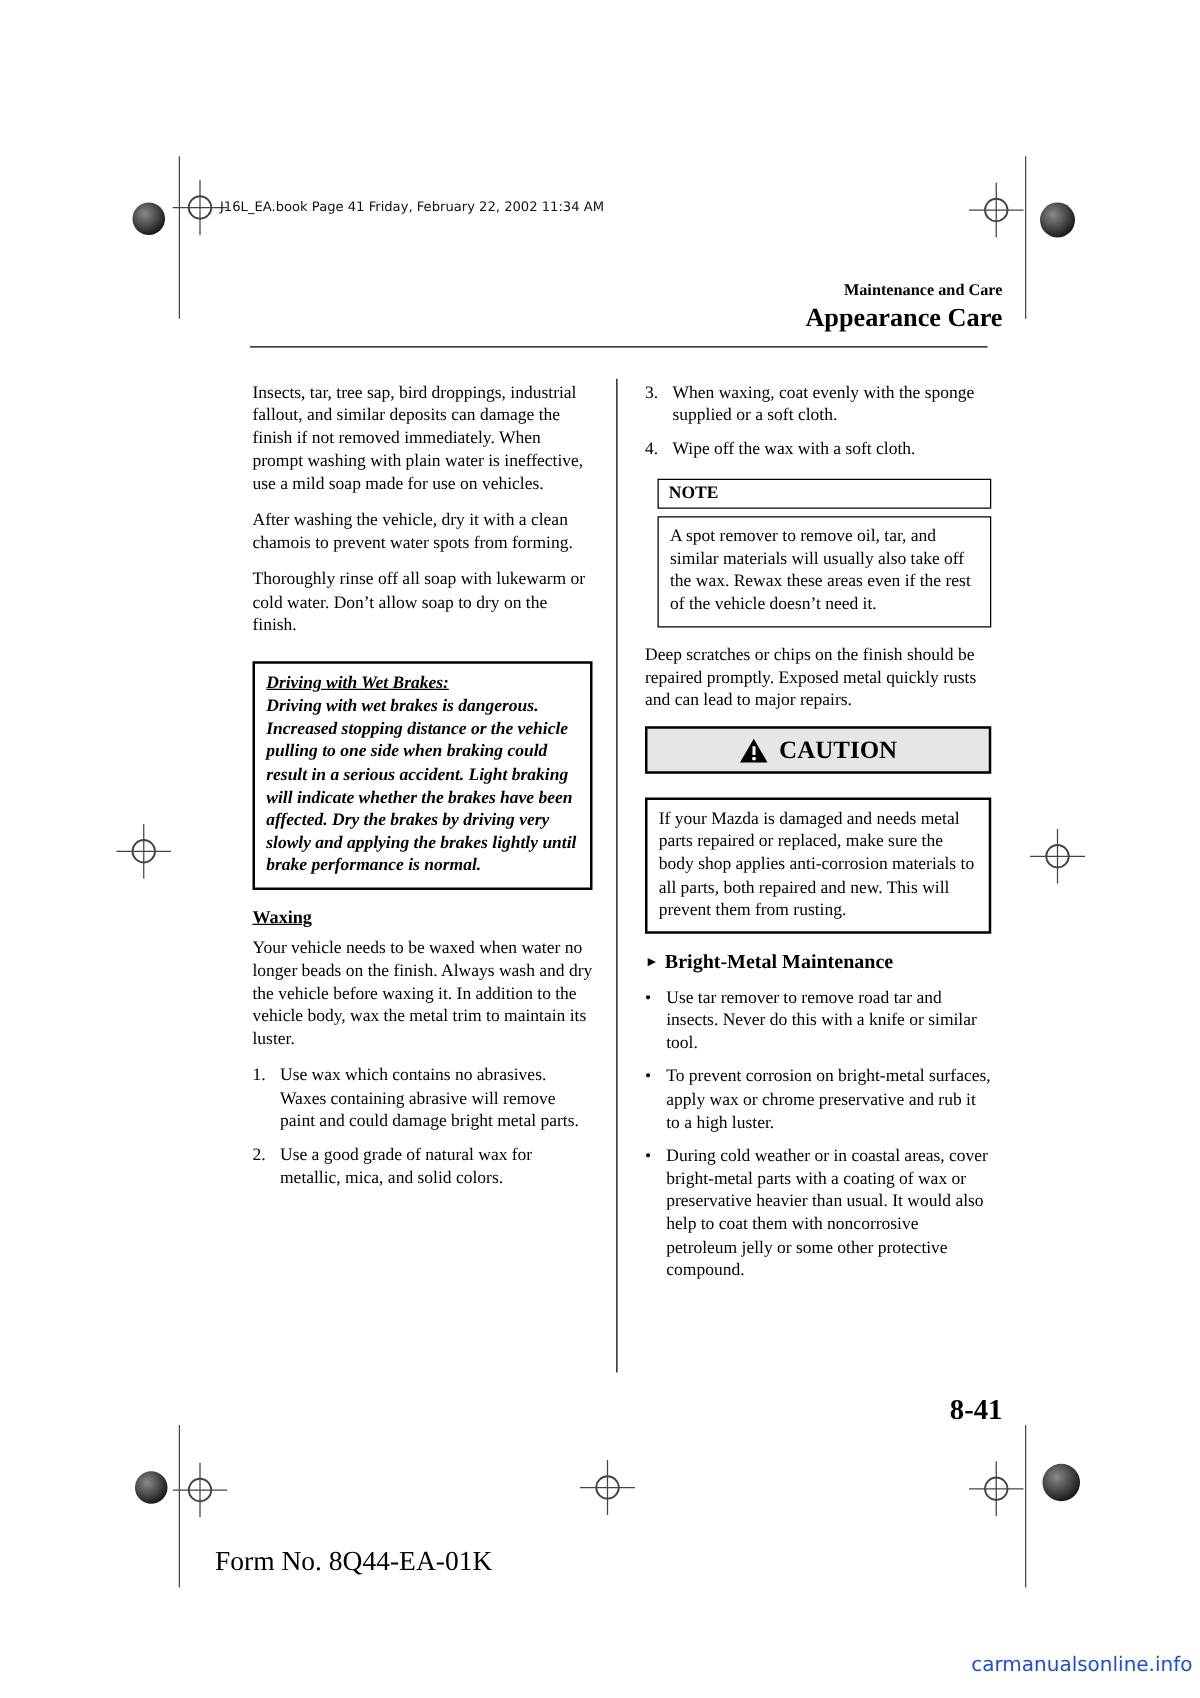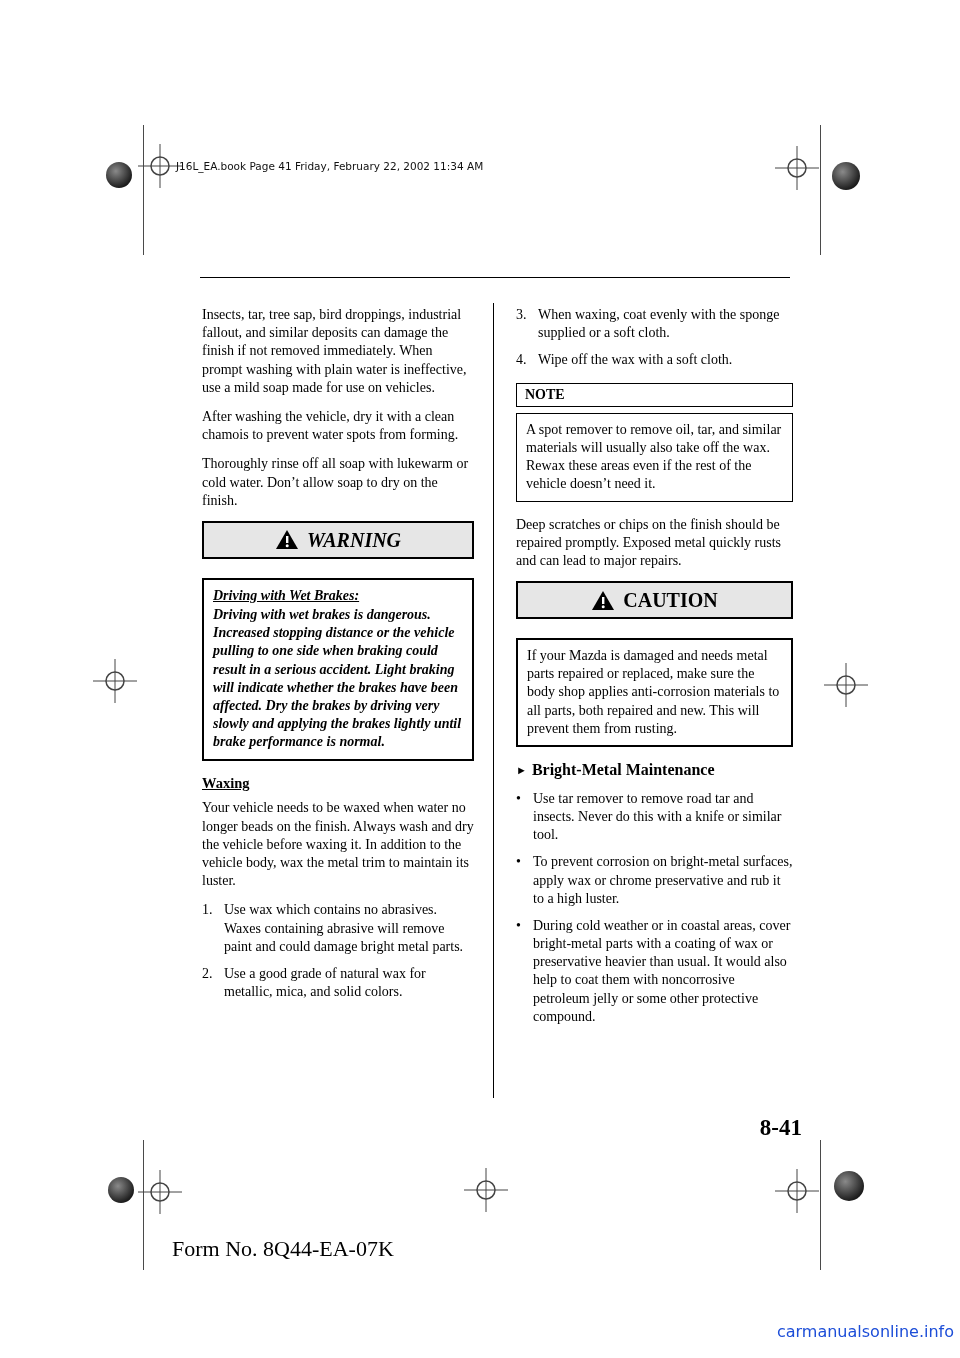--- a/index.html
+++ b/index.html
@@ -48,21 +48,21 @@
   .alert { margin:4px 0 13px 0; }
   .alert-head { border:2px solid #000; background:#e6e6e6;
     display:flex; align-items:center; justify-content:center; gap:8px;
     padding:4px 0; font-weight:bold; font-size:20px; }
   .alert-head.italic { font-style:italic; }
   .alert-body { border:2px solid #000; margin-top:19px; padding:7px 9px; }
   .warning-body { font-weight:bold; font-style:italic; }
   .warning-sub { text-decoration:underline; margin-bottom:1px; }
   .tri-icon { display:inline-flex; align-items:center; }
 
-  .note { margin:5px 0 14px 0; }
+  .note { margin:5px 0 14px 10px; }
   .note-head { border:1.5px solid #000; padding:2px 8px; font-weight:bold;
     font-size:14px; }
   .note-body { border:1.5px solid #000; margin-top:6px; padding:7px 9px; }
 
   
   .page-num { position:absolute; right:170px; top:1115px;
     font-weight:bold; font-size:23px; }
   .form-no { position:absolute; left:172px; top:1236px; font-size:22px; }
   .watermark { position:absolute; right:18px; top:1322px;
     font-family:"DejaVu Sans", sans-serif; font-size:16px; color:#1d4ed8; }
@@ -127,40 +127,34 @@
   <div class="reg" style="left:464px; top:1168px;">
     <svg width="44" height="44">
         <line x1="0" y1="22" x2="44" y2="22" stroke="#444" stroke-width="1"></line>
         <line x1="22" y1="0" x2="22" y2="44" stroke="#444" stroke-width="1"></line>
         <circle cx="22" cy="22" r="9" fill="none" stroke="#444" stroke-width="1.5"></circle>
       </svg>
   </div>
 
   <div class="print-header">J16L_EA.book  Page 41  Friday, February 22, 2002  11:34 AM</div>
 
+  <div class="header-block">
+    <div class="header-section">Maintenance and Care</div>
+    <div class="header-title">Appearance Care</div>
+  </div>
   <div class="header-rule"></div>
 
   <div class="col-divider"></div>
 
   <div class="col col-left">
     <p>Insects, tar, tree sap, bird droppings, industrial fallout, and similar deposits can damage the finish if not removed immediately. When prompt washing with plain water is ineffective, use a mild soap made for use on vehicles.</p>
     <p>After washing the vehicle, dry it with a clean chamois to prevent water spots from forming.</p>
     <p>Thoroughly rinse off all soap with lukewarm or cold water. Don’t allow soap to dry on the finish.</p>
 
     <div class="alert">
-      <div class="alert-head italic">
-        <span class="tri-icon">
-          <svg width="24" height="21" viewBox="0 0 24 21">
-              <path d="M12 1 L23 20 L1 20 Z" fill="#000"></path>
-              <rect x="11" y="7" width="2.4" height="7" fill="#fff"></rect>
-              <circle cx="12.2" cy="16.8" r="1.5" fill="#fff"></circle>
-            </svg>
-        </span>
-        <span>WARNING</span>
-      </div>
       <div class="alert-body warning-body">
         <div class="warning-sub">Driving with Wet Brakes:</div>
         <div>Driving with wet brakes is dangerous. Increased stopping distance or the vehicle pulling to one side when braking could result in a serious accident. Light braking will indicate whether the brakes have been affected. Dry the brakes by driving very slowly and applying the brakes lightly until brake performance is normal.</div>
       </div>
     </div>
 
     <div class="waxing-head">Waxing</div>
     <p>Your vehicle needs to be waxed when water no longer beads on the finish. Always wash and dry the vehicle before waxing it. In addition to the vehicle body, wax the metal trim to maintain its luster.</p>
 
     <div class="list-item">
@@ -216,16 +210,16 @@
       <span class="bul">•</span>
       <span class="li-text">To prevent corrosion on bright-metal surfaces, apply wax or chrome preservative and rub it to a high luster.</span>
     </div>
     <div class="bullet-item">
       <span class="bul">•</span>
       <span class="li-text">During cold weather or in coastal areas, cover bright-metal parts with a coating of wax or preservative heavier than usual. It would also help to coat them with noncorrosive petroleum jelly or some other protective compound.</span>
     </div>
   </div>
 
   <div class="page-num">8-41</div>
-  <div class="form-no">Form No. 8Q44-EA-07K</div>
+  <div class="form-no">Form No. 8Q44-EA-01K</div>
   <div class="watermark">carmanualsonline.info</div>
 
 </div>
 
 </body></html>

